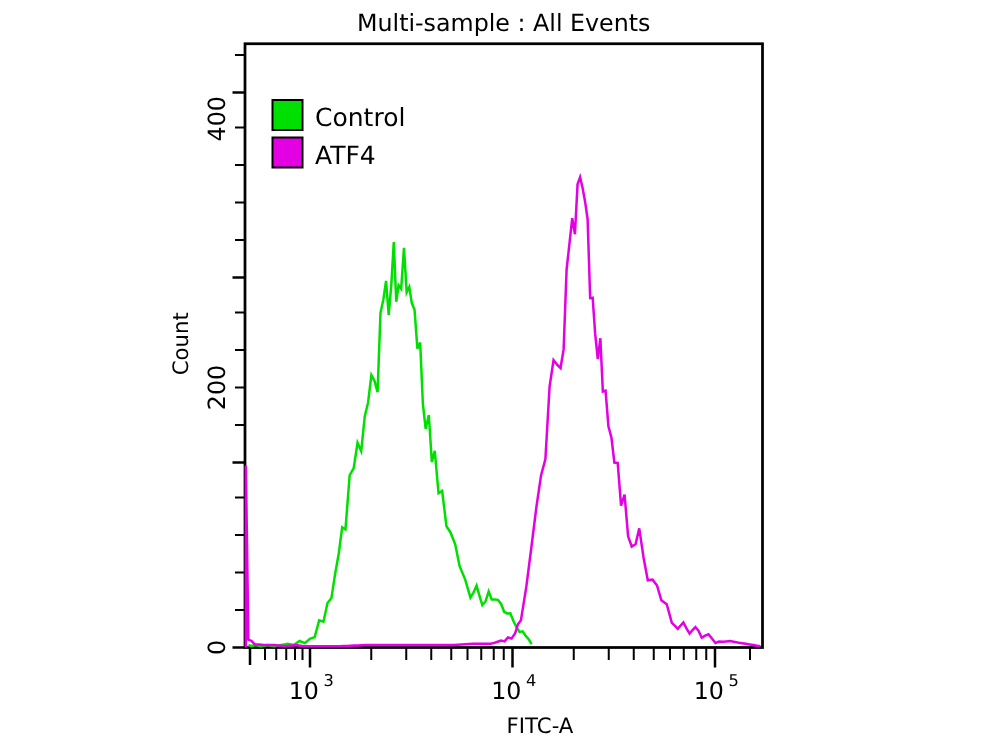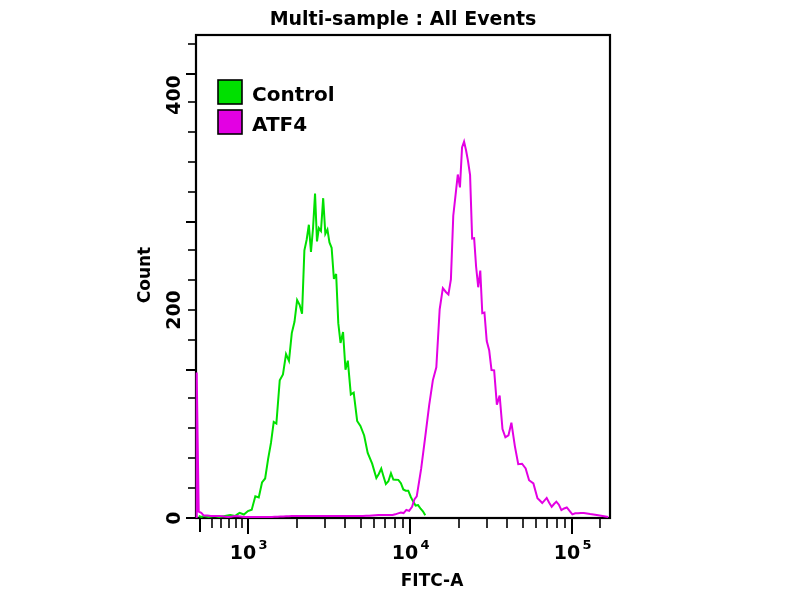--- a/index.html
+++ b/index.html
@@ -13,21 +13,20 @@
     font-family: "DejaVu Sans", sans-serif;
     overflow: hidden;
     position: relative;
   }
   #figure {
     position: absolute;
     left: 0; top: 0;
     width: 800px;
     height: 600px;
     background: #ffffff;
-    font-weight: bold;
   }
   svg#plot {
     position: absolute;
     left: 0; top: 0;
     width: 800px;
     height: 600px;
     display: block;
   }
   .title-text {
     font-family: "DejaVu Sans", sans-serif;

